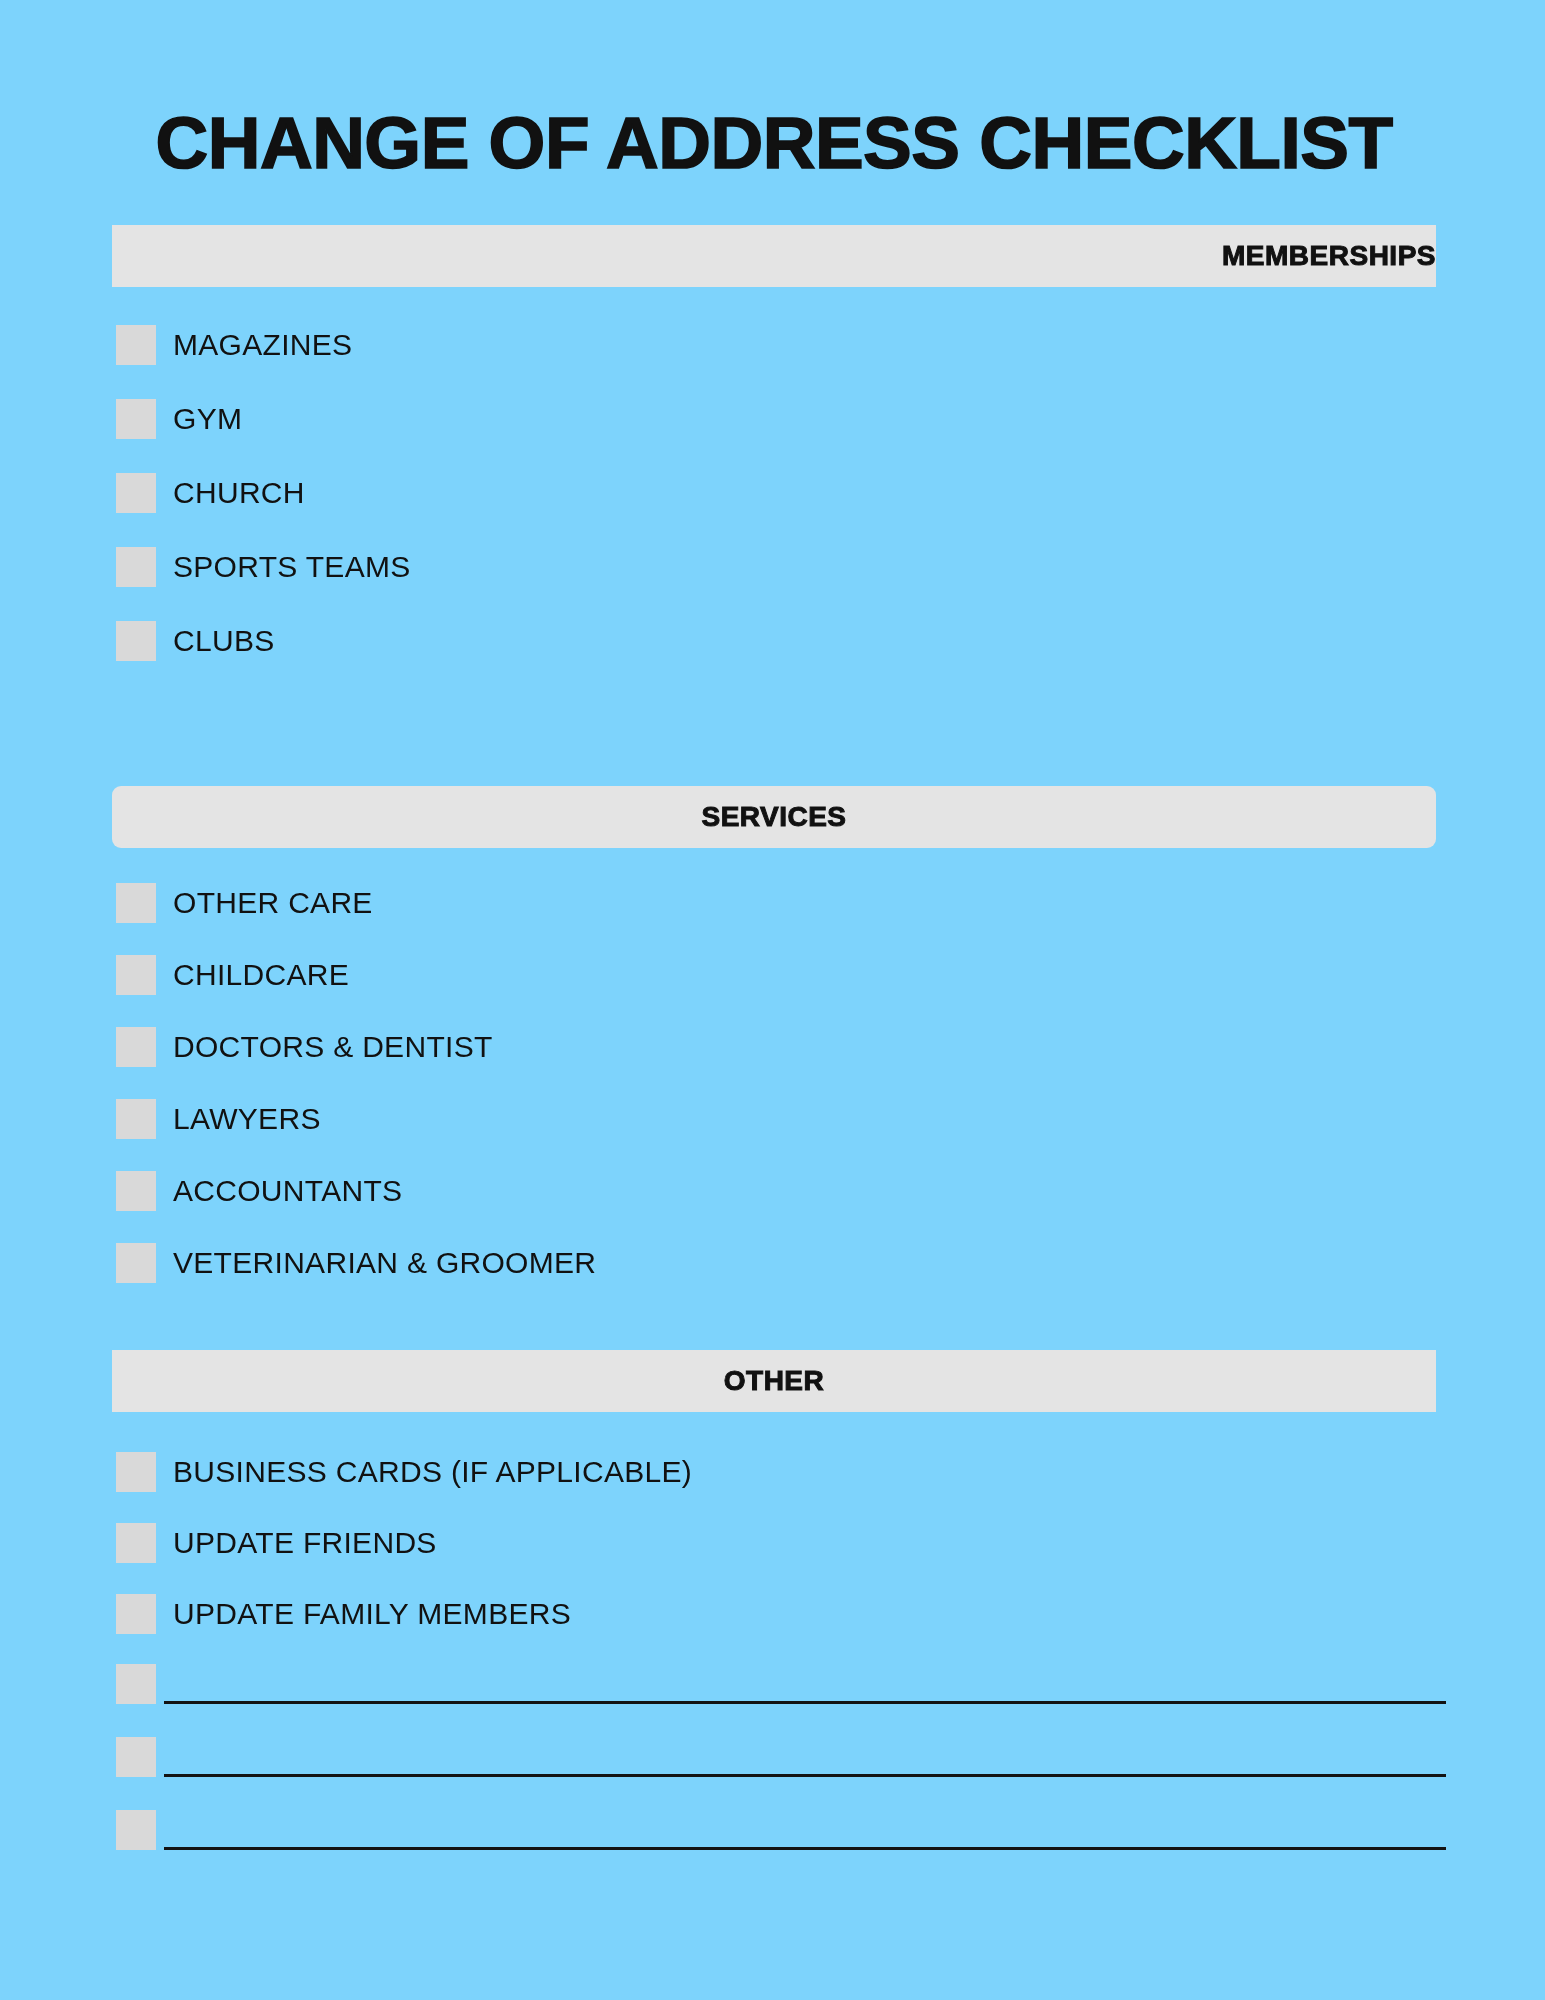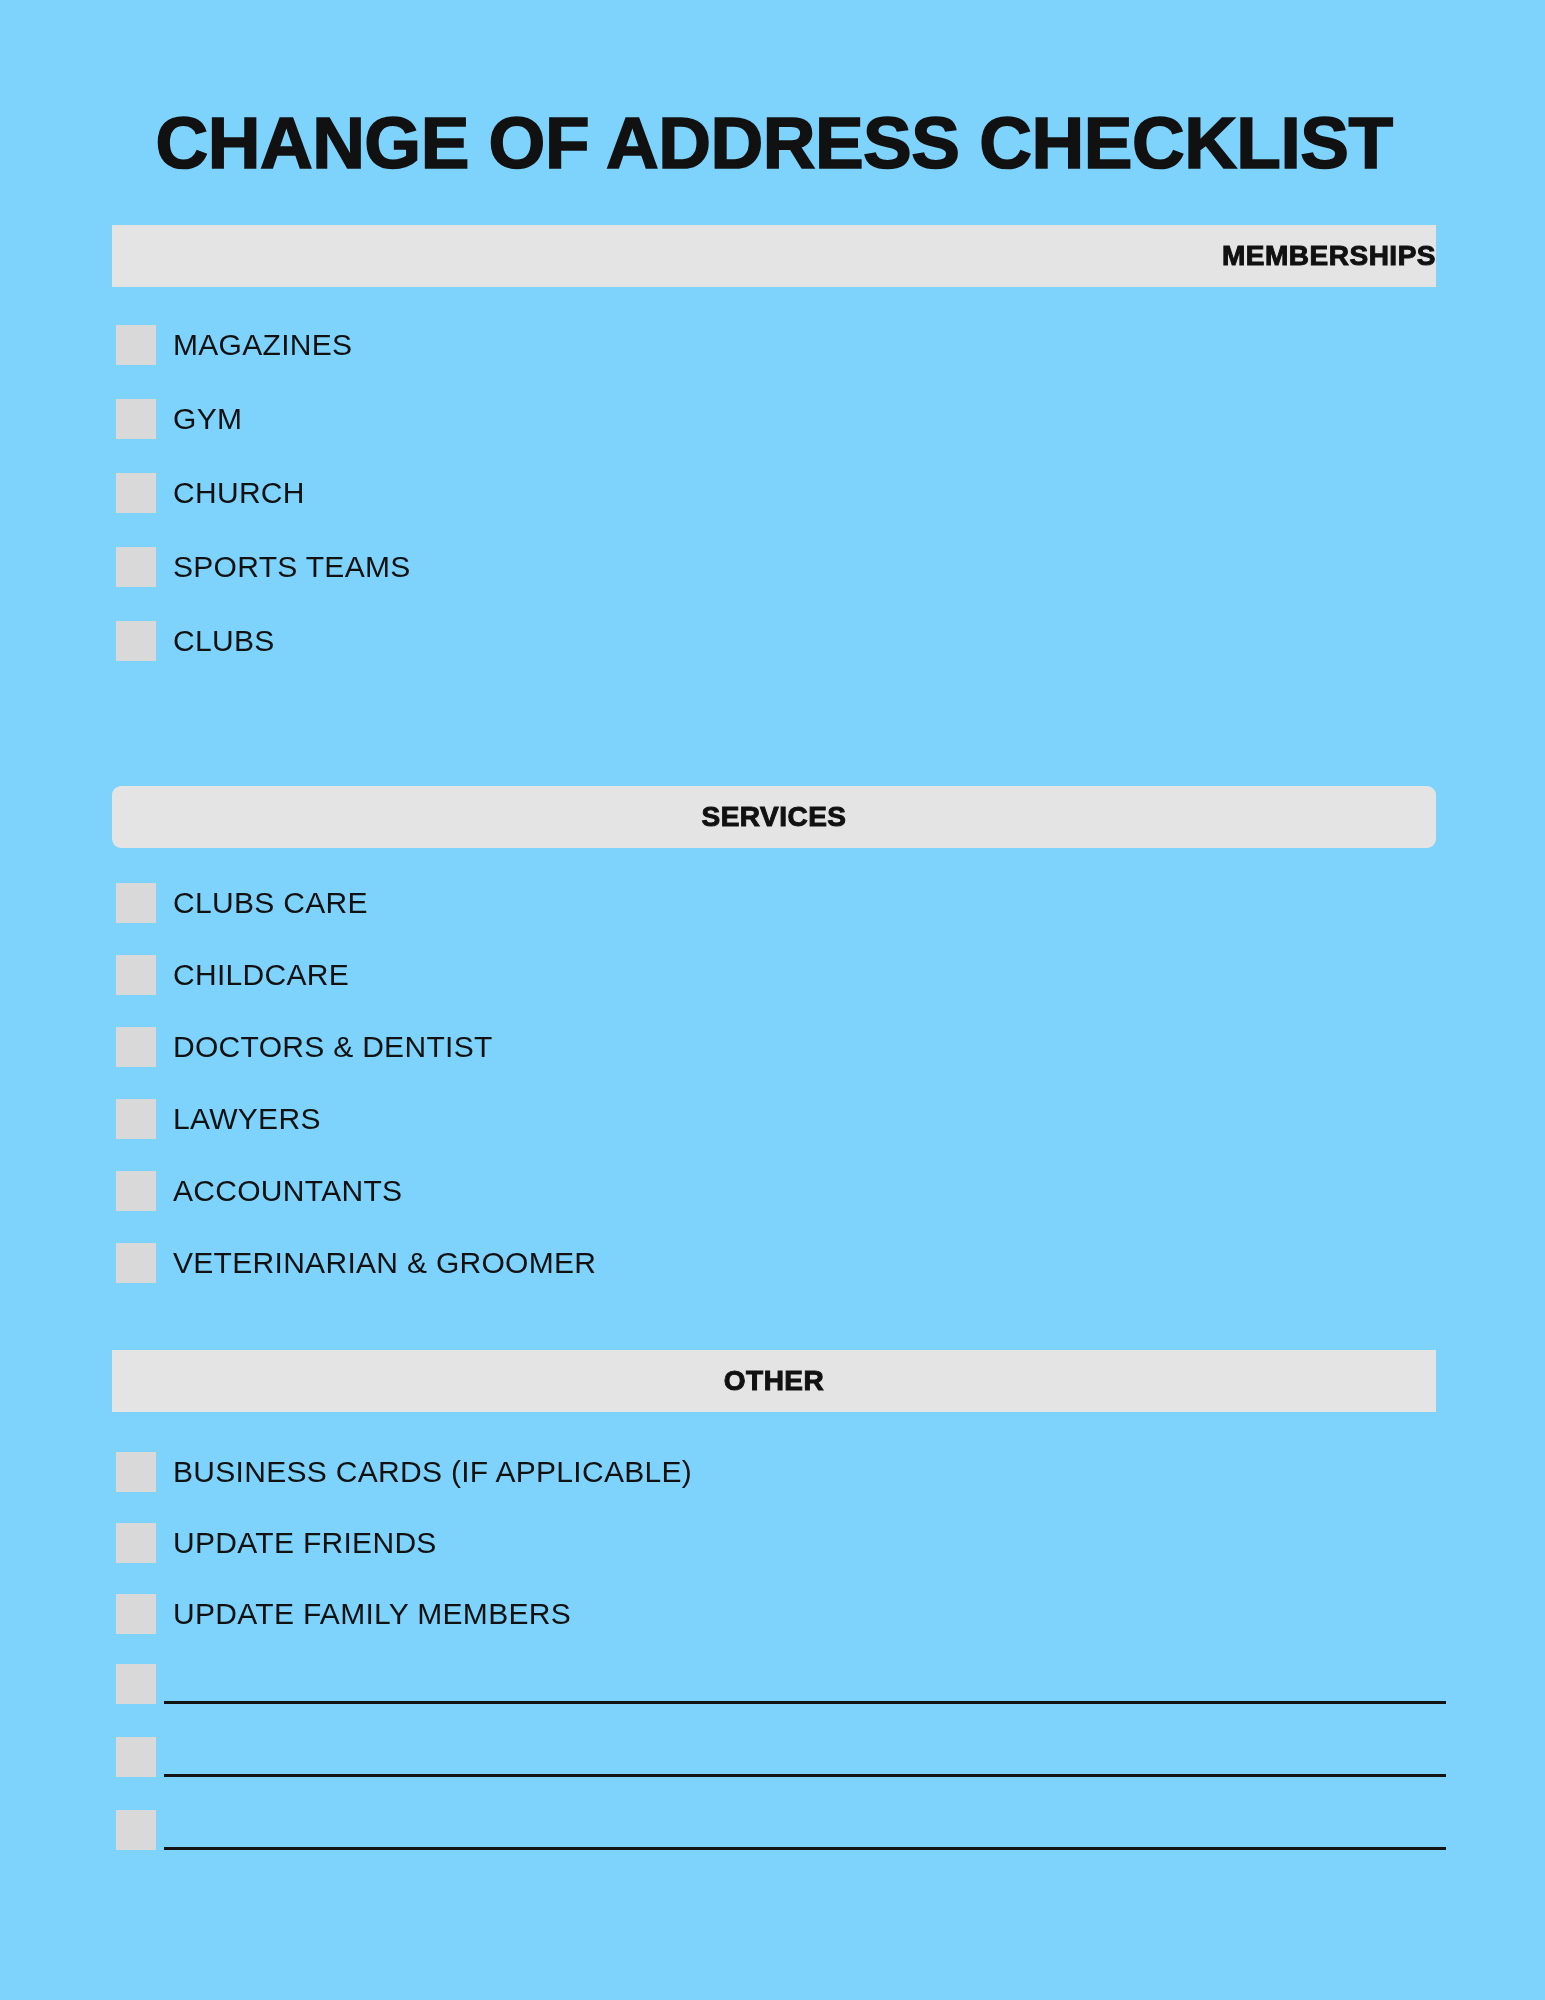--- a/index.html
+++ b/index.html
@@ -113,21 +113,21 @@
       <span class="item-label">CLUBS</span>
     </div>
   </div>
 
   <div class="bar bar-services">
     <span class="bar-label">SERVICES</span>
   </div>
   <div class="items items-services">
     <div class="row">
       <span class="checkbox"></span>
-      <span class="item-label">CLUBS CARE</span>
+      <span class="item-label">OTHER CARE</span>
     </div>
     <div class="row">
       <span class="checkbox"></span>
       <span class="item-label">CHILDCARE</span>
     </div>
     <div class="row">
       <span class="checkbox"></span>
       <span class="item-label">DOCTORS &amp; DENTIST</span>
     </div>
     <div class="row">

